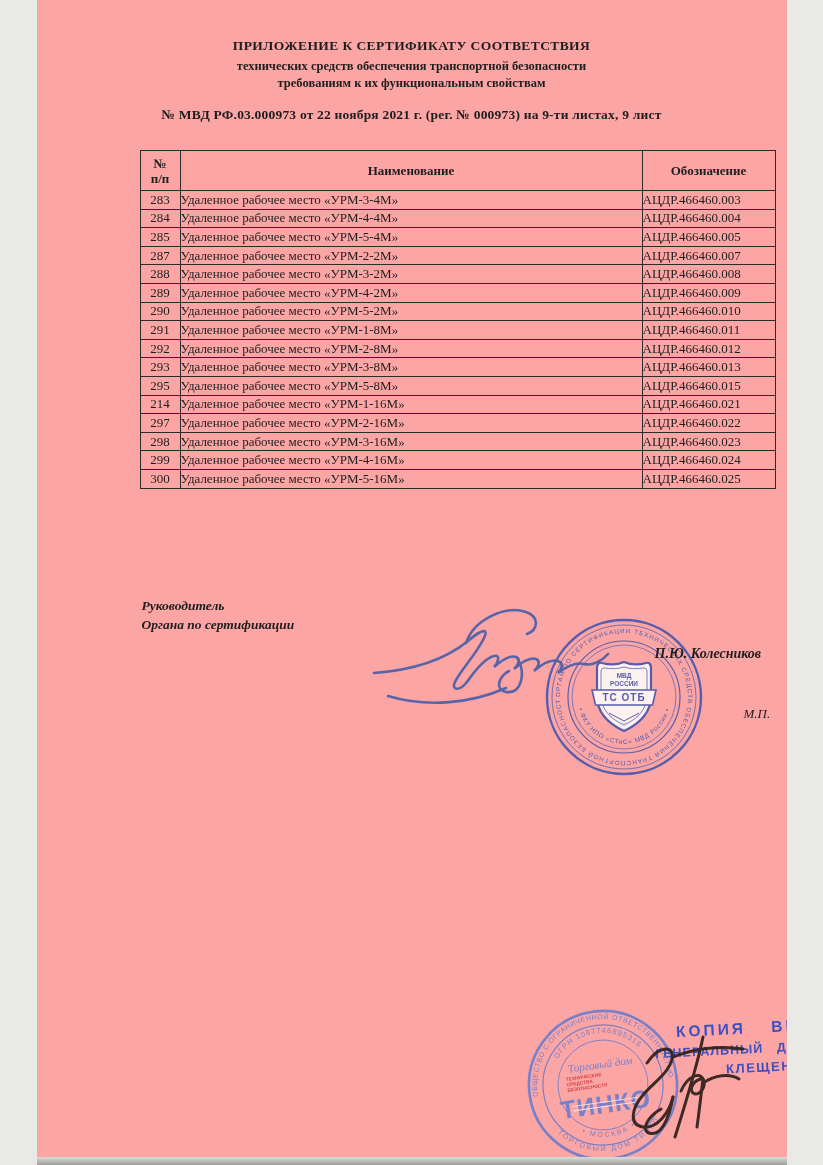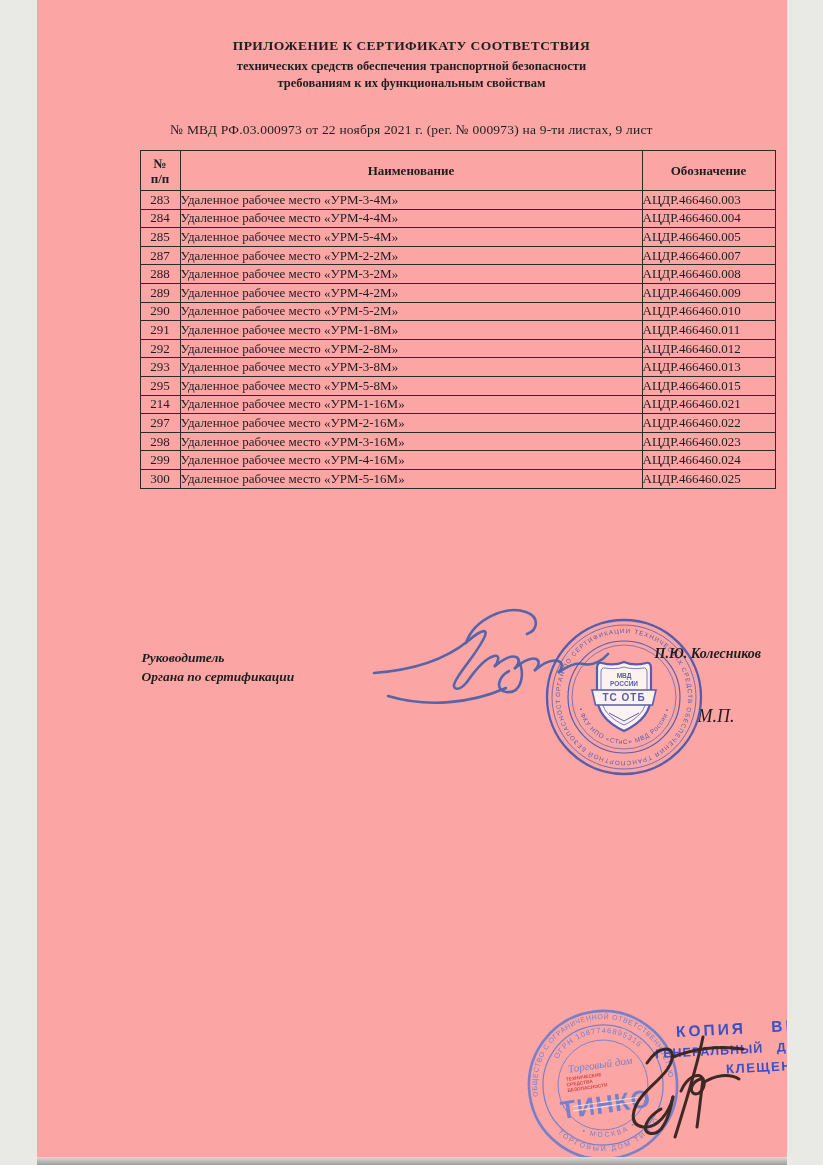--- a/index.html
+++ b/index.html
@@ -5,40 +5,40 @@
   * { margin:0; padding:0; box-sizing:border-box; }
   body { background:#e9e9e6; font-family:"Liberation Serif", serif; }
   .page {
     position:relative; width:750px; height:1165px; margin:0 auto;
     background:#fca5a5; overflow:hidden; color:#1e1e1e;
   }
   
   .doc-header { position:absolute; top:38px; left:0; width:100%; text-align:center; }
   .title-main { font-size:13.5px; font-weight:bold; letter-spacing:.4px; margin-bottom:4px; }
   .title-sub  { font-size:12.5px; font-weight:bold; line-height:17px; }
-  .cert-line  { font-size:13.5px; font-weight:normal; margin-top:30px; letter-spacing:.2px; }
+  .cert-line  { font-size:13.5px; font-weight:bold; margin-top:15px; letter-spacing:.2px; }
   
   table.items { position:absolute; left:103px; top:150px; width:636px;
     border-collapse:collapse; font-size:13px; table-layout:fixed; }
   table.items th, table.items td { border:1px solid #2b2b2b; }
   table.items th { font-weight:bold; text-align:center; vertical-align:middle;
     height:40px; font-size:13px; }
   th.col-num { width:40px; white-space:pre-line; line-height:15px; }
   th.col-des { width:133px; }
   table.items td { height:18.6px; line-height:14px; padding:0; }
   td.c-num { text-align:center; }
   td.c-name { padding-left:8px; }
   td.c-des { padding-left:7px; }
   
-  .role-text { position:absolute; left:105px; top:648px; font-size:13.5px;
+  .role-text { position:absolute; left:105px; top:596px; font-size:13.5px;
     font-weight:bold; font-style:italic; line-height:19px; }
   .signer-name { position:absolute; left:618px; top:646px; font-size:14px;
     font-weight:bold; font-style:italic; z-index:6; }
-  .stamp-place { position:absolute; left:661px; top:706px; font-size:18px;
-    font-style:italic; }
+  .stamp-place { position:absolute; left:661px; top:706px; font-size:13px;
+    font-style:italic;padding-left:46px; }
   .mvd-seal { position:absolute; left:502px; top:612px; width:170px; height:170px;
     opacity:.88; z-index:3; }
   .main-signature { position:absolute; left:333px; top:597px; width:255px;
     height:115px; z-index:5; }
   
   .tinko-stamp { position:absolute; left:487px; top:1006px; width:158px; height:158px;
     transform:rotate(-8deg); opacity:.9; }
   .copy-stamp { position:absolute; left:618px; top:1020px; width:200px;
     transform:rotate(-3deg); font-family:"Liberation Sans", sans-serif;
     font-weight:bold; line-height:1; z-index:2; }

